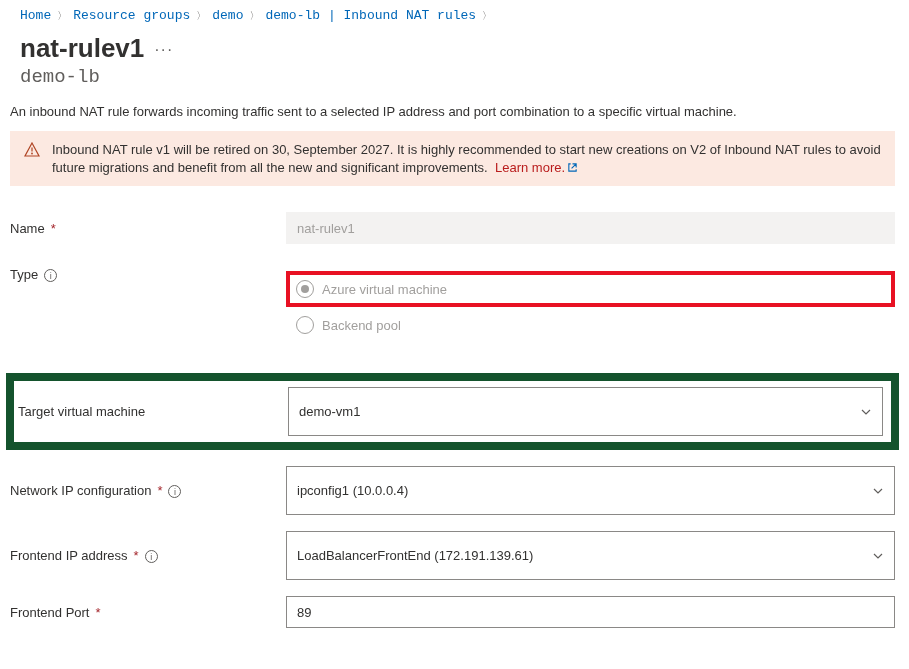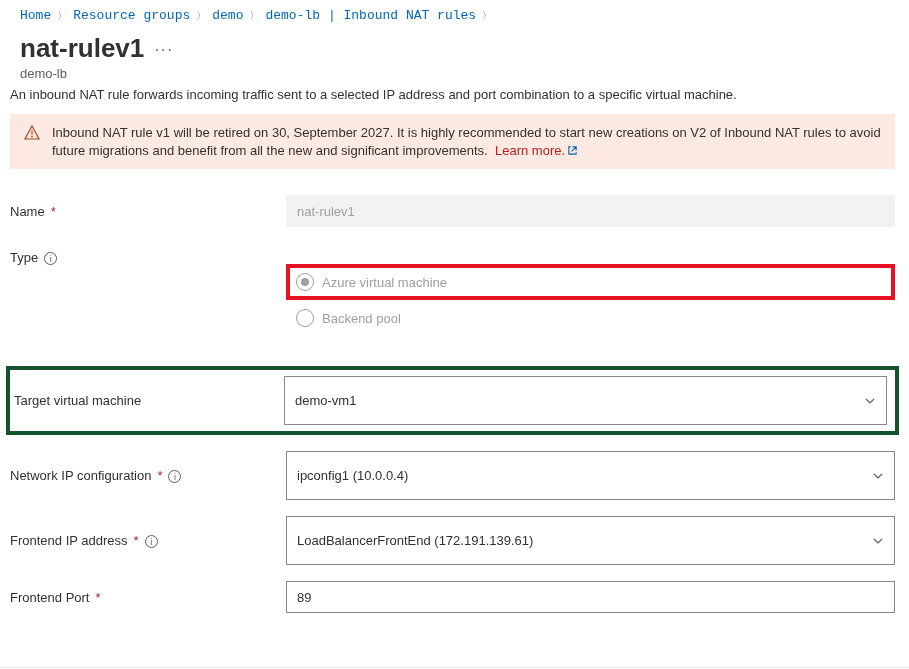--- a/index.html
+++ b/index.html
@@ -18,21 +18,21 @@
     gap: 6px;
     font-size: 13px;
     padding: 2px 0 6px 10px;
     font-family: Liberation Mono, monospace;
   }
   .breadcrumb a { color: #0067b8; text-decoration: none; cursor: pointer; }
   .breadcrumb .chev { color: #605e5c; font-size: 10px; }
   .title-row { display: flex; align-items: center; gap: 10px; padding-left: 10px; }
   h1 { font-size: 26px; font-weight: 600; margin: 4px 0 0 0; }
   .more-dots { color: #605e5c; font-size: 16px; letter-spacing: 1px; cursor: pointer; padding-top: 6px; }
-  .subtitle { color: #605e5c; font-size: 13px; margin: 2px 0 6px 10px; }
+  .subtitle { color: #605e5c; font-size: 19px; margin: 2px 0 16px 10px; font-family: Liberation Mono, monospace; }
   .desc { font-size: 13px; margin: 0 0 12px 0; }
   .banner {
     background: #fce9e1;
     padding: 10px 14px;
     display: flex;
     gap: 12px;
     align-items: flex-start;
     margin-bottom: 26px;
   }
   .banner .warn-icon { flex: 0 0 auto; margin-top: 1px; }
@@ -53,21 +53,21 @@
     display:inline-flex; width:13px; height:13px; border:1px solid #605e5c; border-radius:50%;
     align-items:center; justify-content:center; font-size:9px; color:#605e5c; margin-left:2px;
   }
   input[type=text].text-input {
     width: 100%; height: 32px; border: 1px solid #8a8886; padding: 0 10px; font-size: 13px;
     color: #323130; background: #fff;
   }
   input[type=text].text-input.disabled {
     background: #f3f2f1; border: 1px solid #f3f2f1; color: #a19f9d;
   }
-  .radio-group-row .field { padding-top: 11px; margin-top: 10px; }
+  .radio-group-row .field { padding-top: 11px; }
   .radio-stack { display:flex; flex-direction:column; gap:0; }
   .radio-opt { display:flex; align-items:center; gap:8px; font-size:13px; height: 36px; }
   .radio-opt.disabled { color: #a19f9d; }
   .radio {
     width:18px; height:18px; border-radius:50%; border:1px solid #a19f9d;
     display:inline-flex; align-items:center; justify-content:center; background:#fff;
   }
   .radio.selected::after {
     content:""; width:8px; height:8px; border-radius:50%; background:#a19f9d;
   }
@@ -79,21 +79,21 @@
     gap: 8px;
     height: 36px;
   }
   .select {
     width: 100%; height: 49px; border: 1px solid #8a8886;
     display:flex; align-items:center; justify-content:space-between;
     padding: 0 10px; font-size:13px; cursor:pointer; background:#fff;
   }
   .select .chev-down { color:#605e5c; }
   .row-highlight {
-    border: 4px solid #14532d;
+    border: 8px solid #14532d;
     padding: 6px 8px 6px 0;
     display:flex; align-items:center;
     margin-left: -4px; margin-right: -4px;
     margin-bottom: 16px;
   }
   .row-highlight .label { flex: 0 0 274px; padding-left: 4px;}
   .row-highlight .field { flex: 1; }
   .footer-bar {
     border-top: 1px solid #edebe9;
     padding: 14px 10px 8px 10px;

